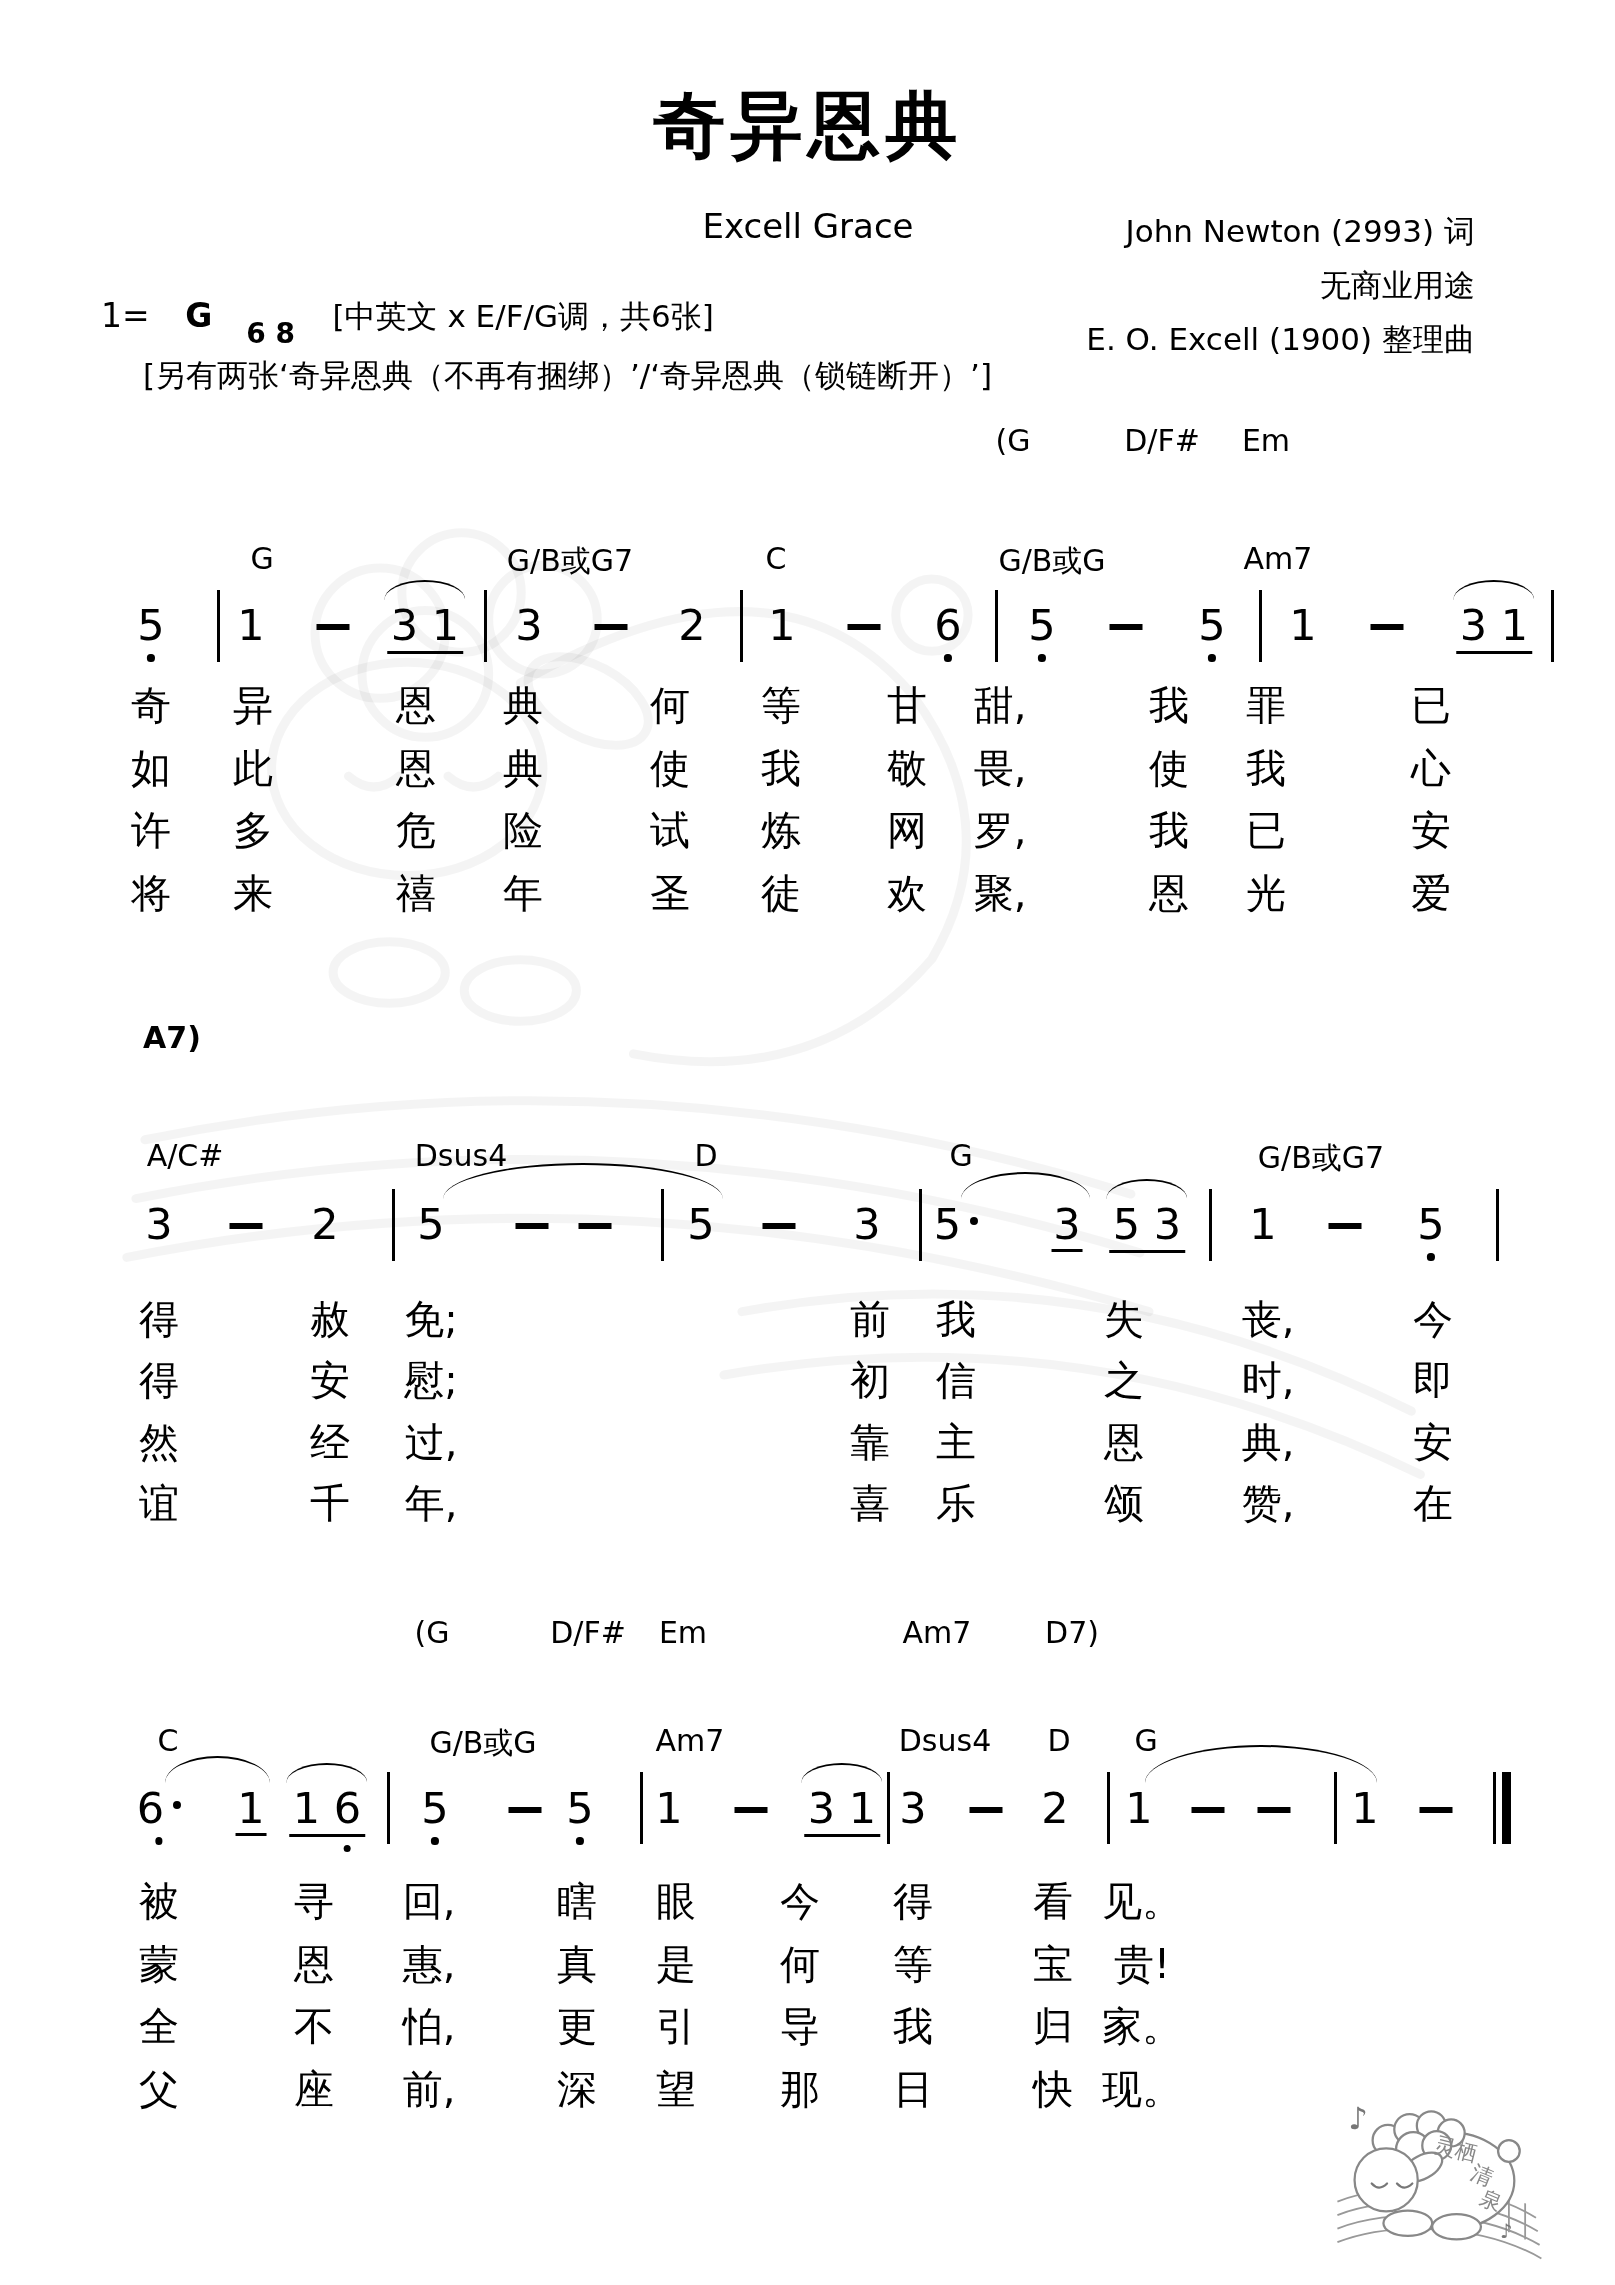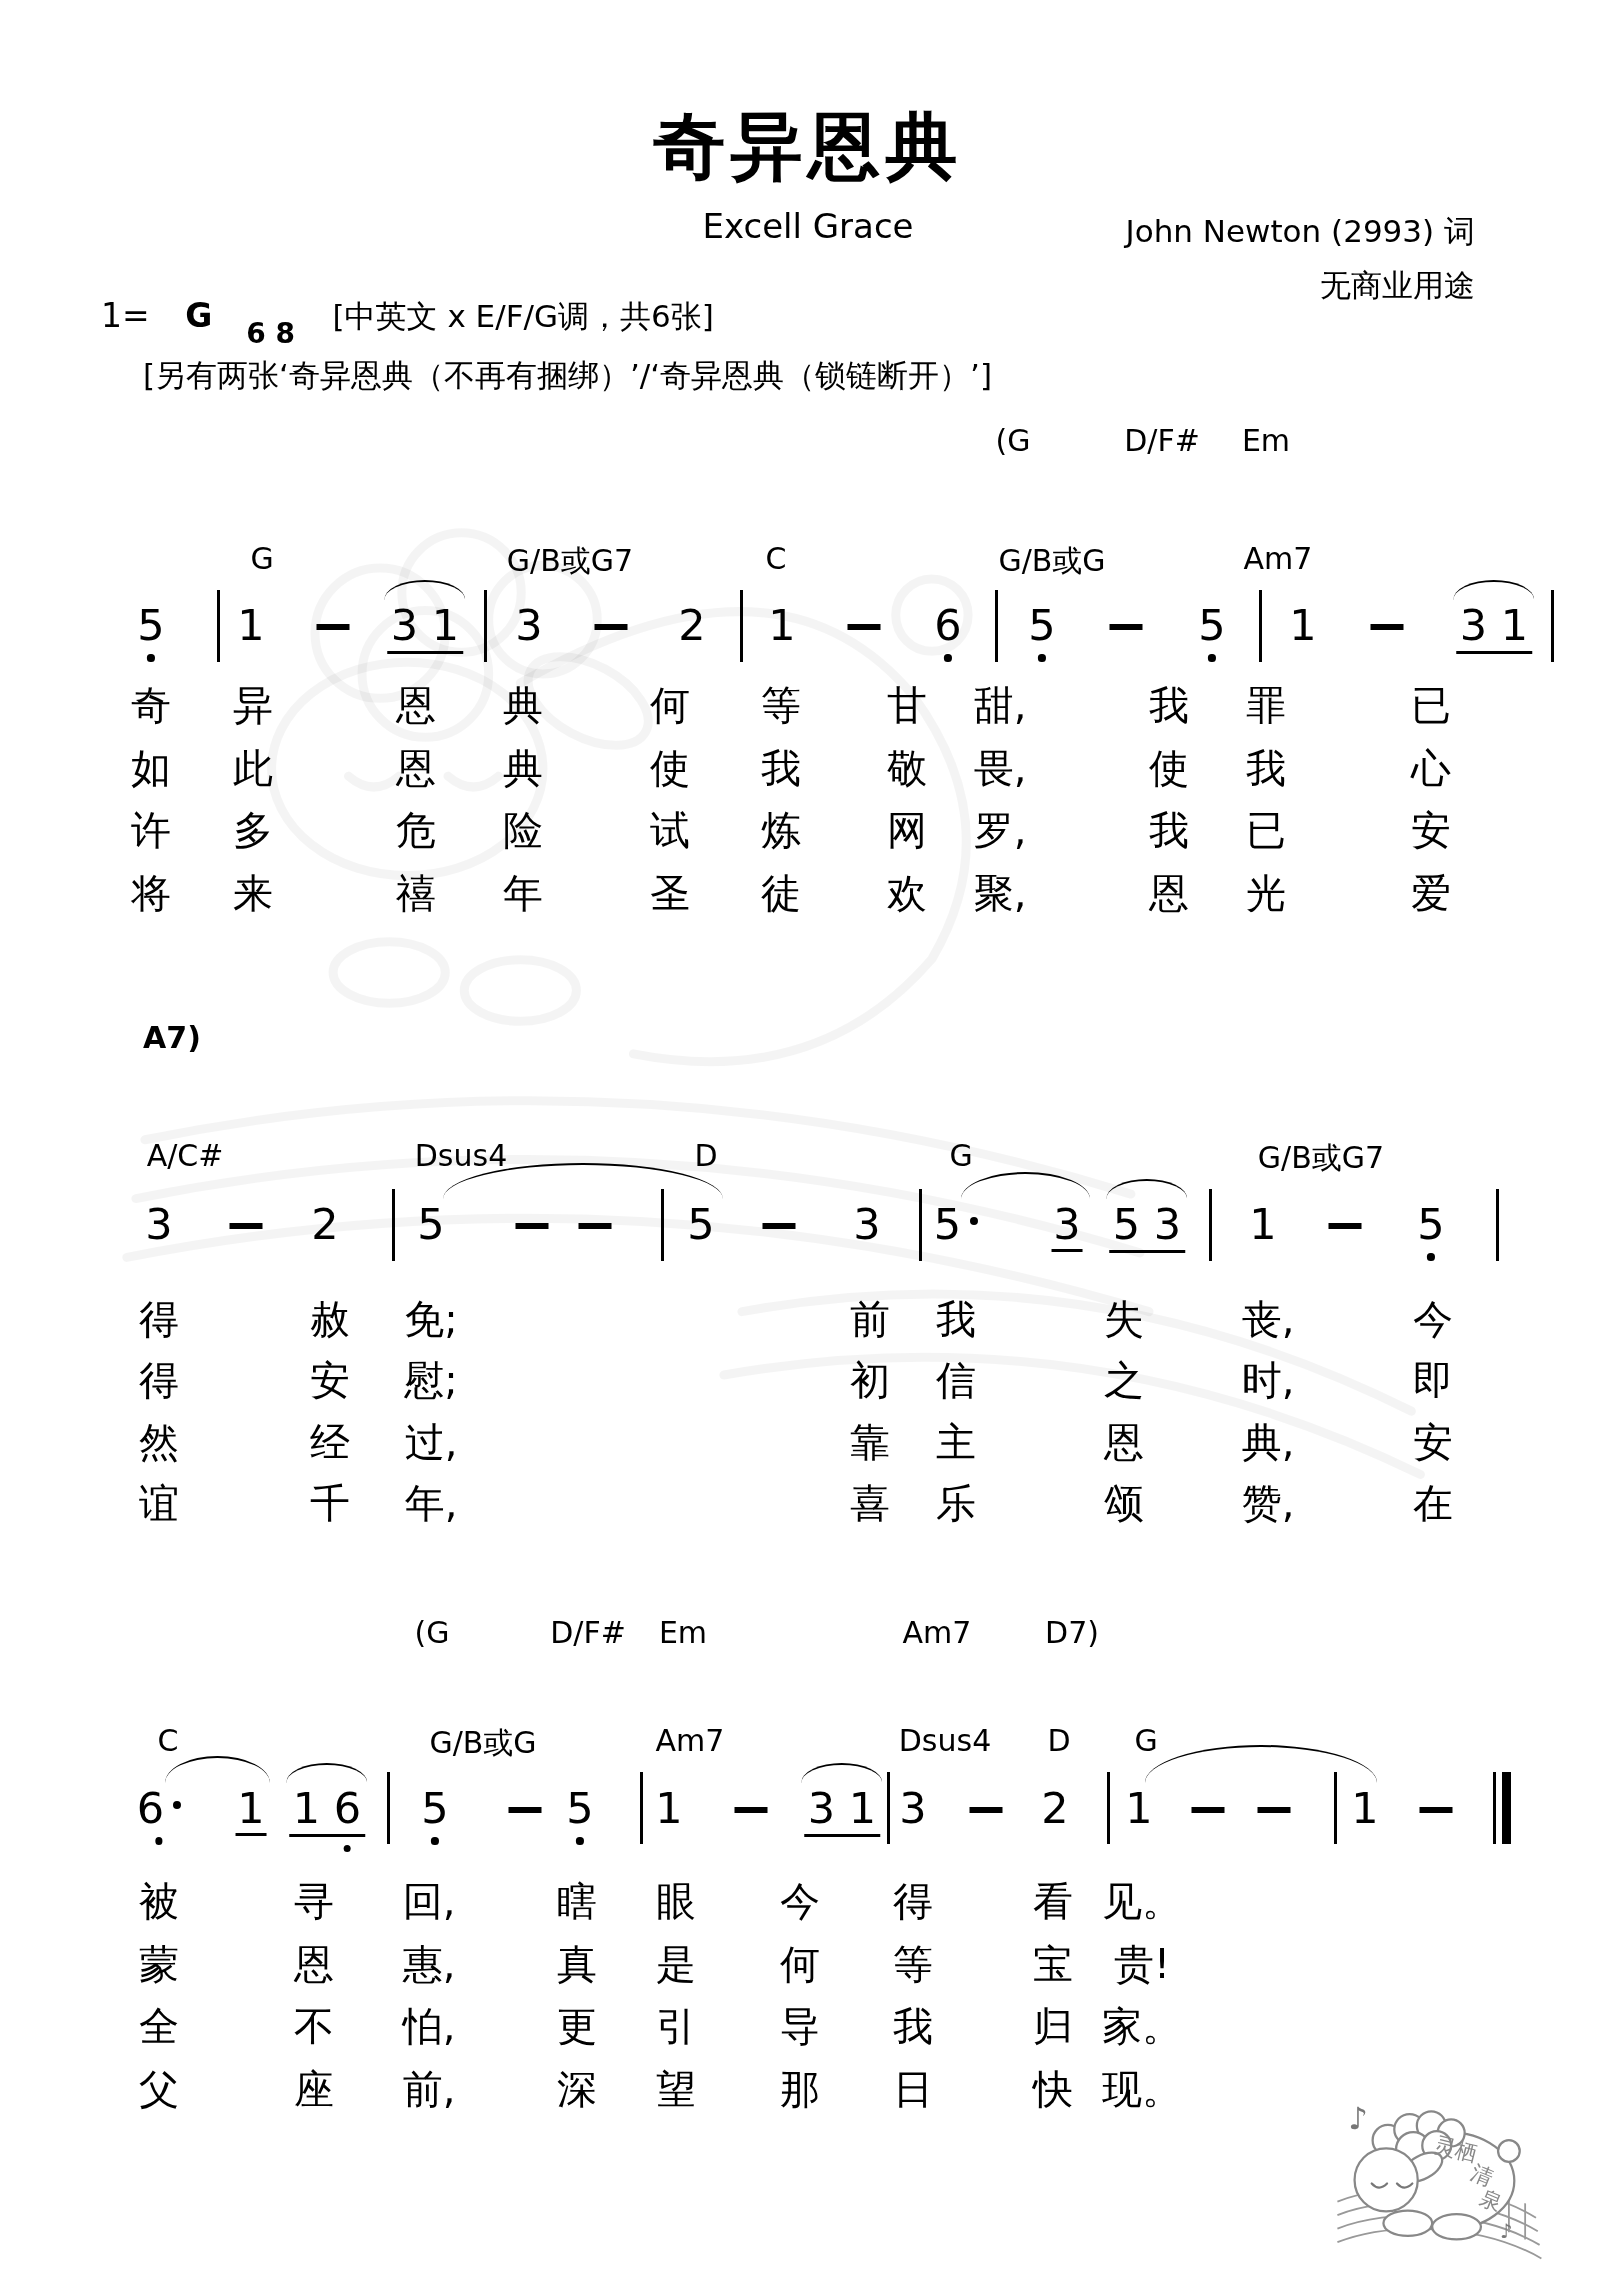--- a/index.html
+++ b/index.html
@@ -1,20 +1,20 @@
 <!DOCTYPE html>
 <html style="font-size:14.5px"><head>
 <meta charset="utf-8">
 <style>
   html,body{margin:0;padding:0;background:#fff;}
   .page{position:relative;width:1616px;height:2285px;background:#fff;overflow:hidden;
         font-family:"DejaVu Sans","Liberation Sans",sans-serif;color:#000;}
   
   .title{position:absolute;top:78px;left:0;width:100%;text-align:center;
-         font-size:72px;font-weight:900;letter-spacing:5.4px;margin-top:21px;}
+         font-size:72px;font-weight:900;letter-spacing:5.4px;}
   .subtitle{position:absolute;top:206px;left:0;width:100%;text-align:center;font-size:34px;}
   .credits{position:absolute;top:204px;right:141px;text-align:right;font-size:31px;line-height:54px;}
   
   .keyrow{position:absolute;top:296px;left:101px;font-size:33px;}
   .keyrow span{display:inline-block;}
   .kprefix{margin-right:25px;}
   .kletter{margin-right:23.5px;font-weight:600;}
   .meter{display:inline-flex;flex-direction:column;align-items:center;font-size:28px;
          line-height:31px;vertical-align:-16.3px;margin-right:27px;font-weight:600;}
   .knote{font-size:31px;}
@@ -74,20 +74,21 @@
       <path d="M820,1450 Q1200,1380 1560,1560"></path>
       <path d="M800,1520 Q1200,1450 1570,1630"></path>
     </g>
   </svg>
 
   <div class="title">奇异恩典</div>
   <div class="subtitle">Excell Grace</div>
   <div class="credits">
     <div>John Newton (2993) 词</div>
     <div>无商业用途</div>
+    <div>E. O. Excell (1900) 整理曲</div>
   </div>
 
   <div class="keyrow">
     <span class="kprefix">1=</span>
     <span class="kletter">G</span>
     <span class="meter">
       <span>6</span>
       <span>8</span>
     </span>
     <span class="knote">[中英文 x E/F/G调，共6张]</span>

